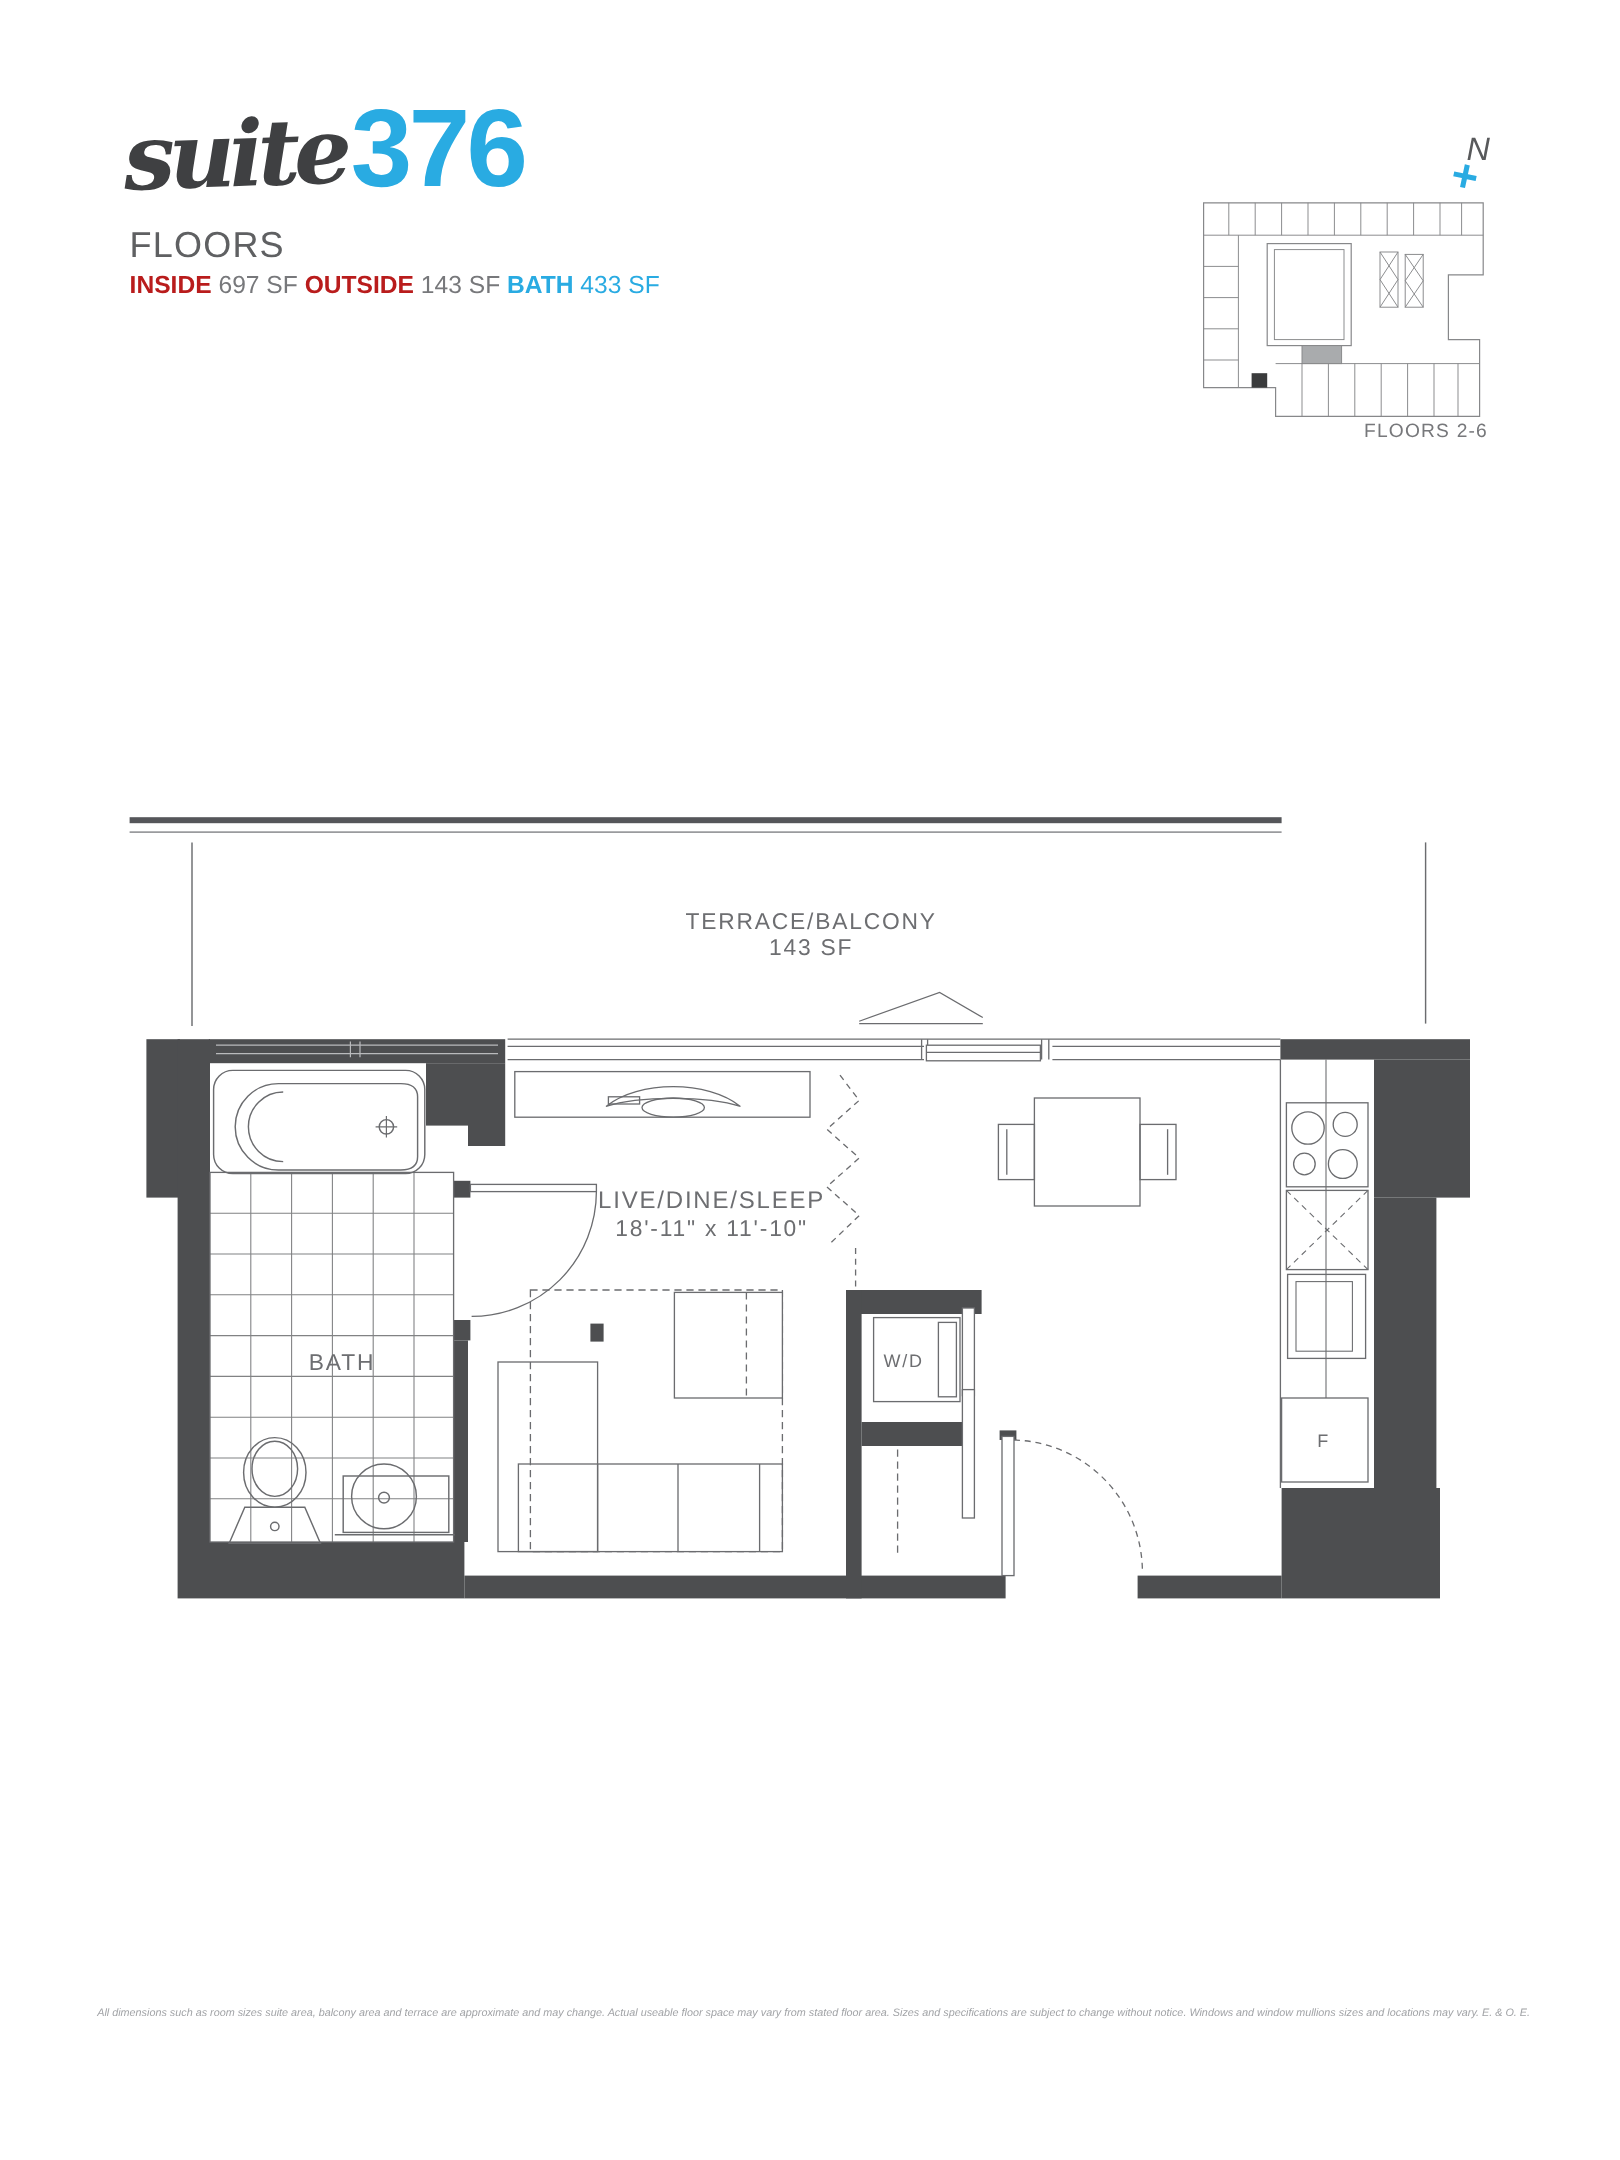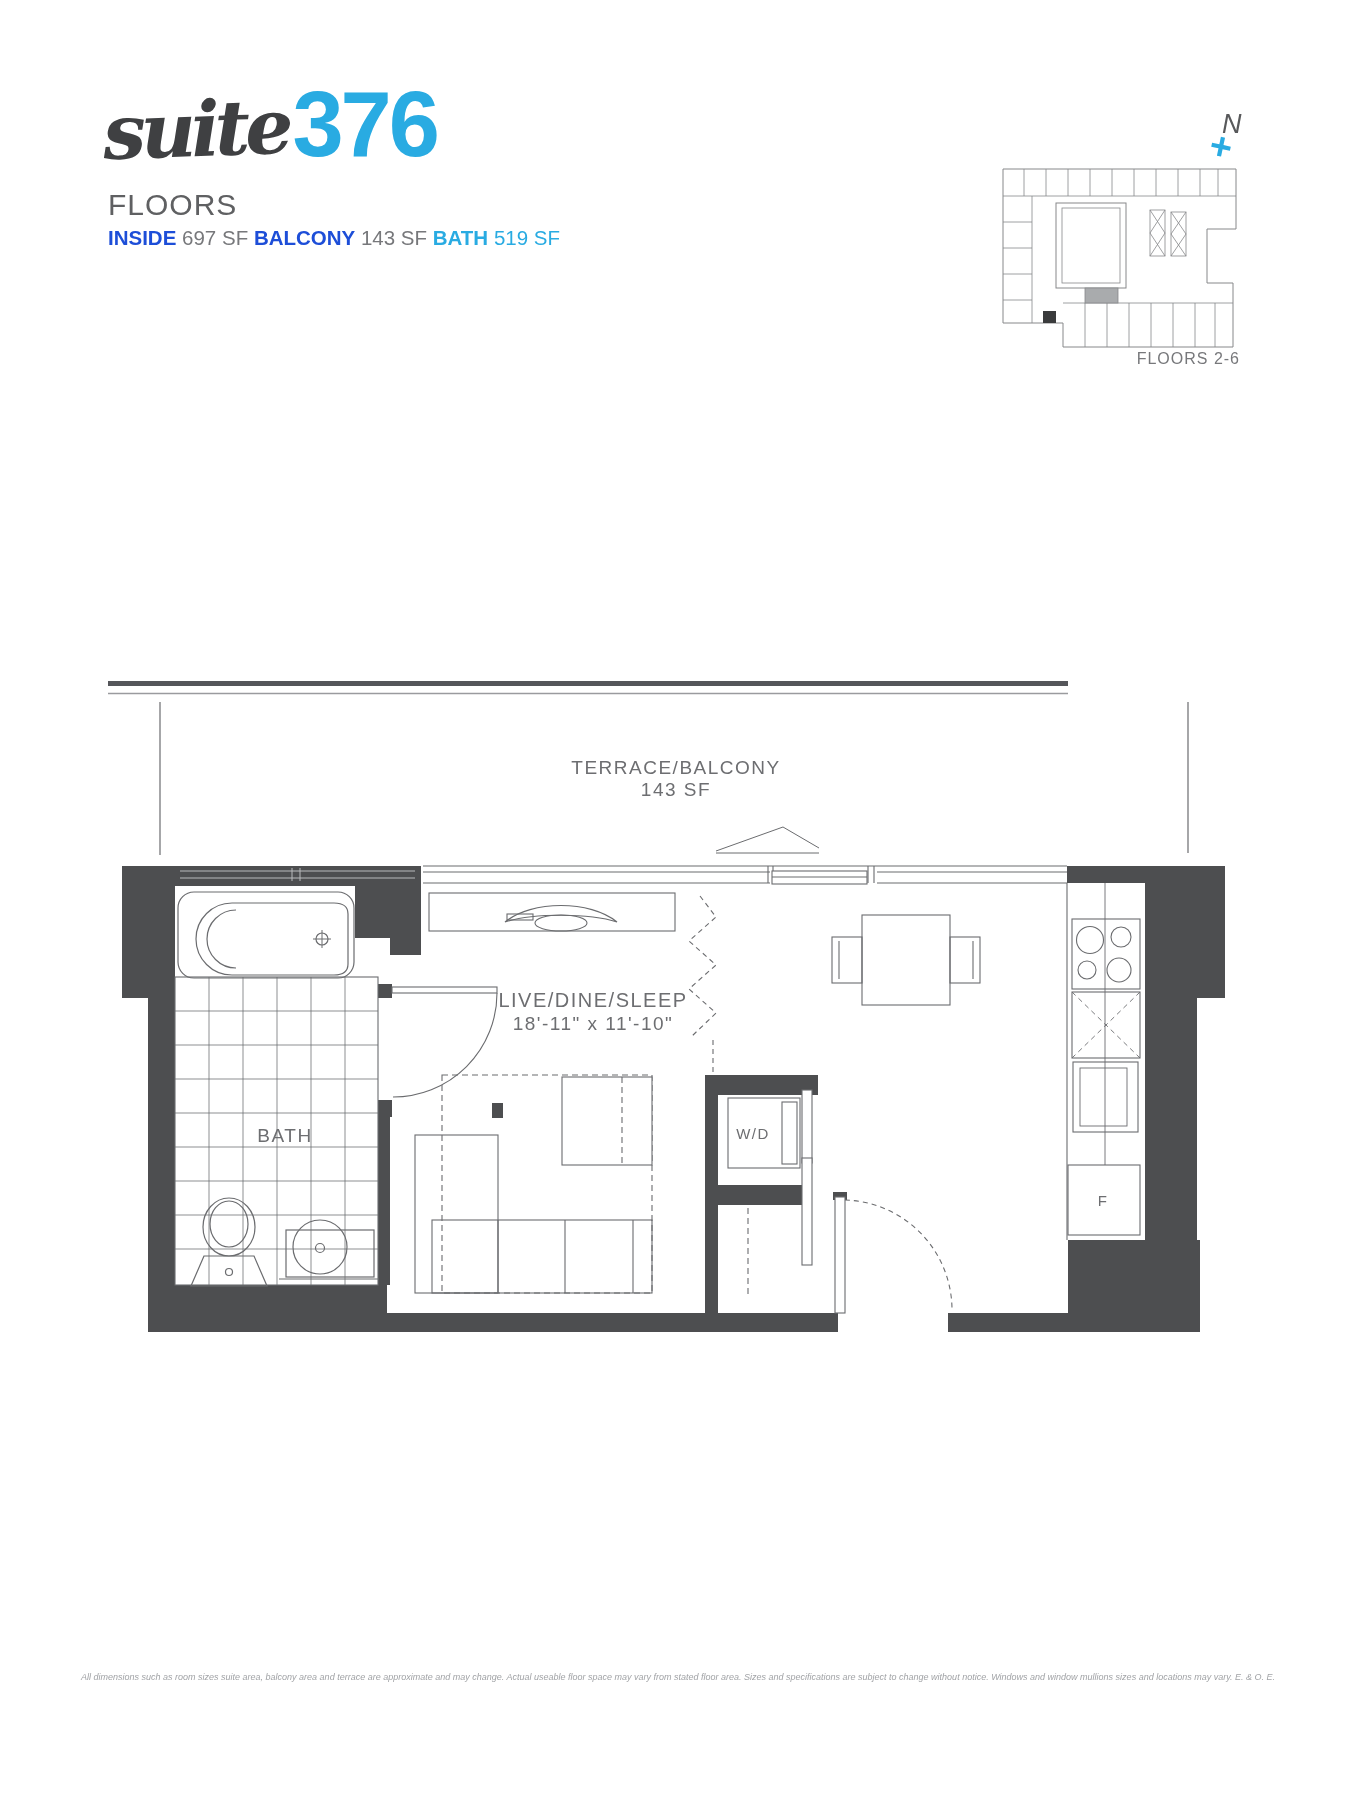--- a/index.html
+++ b/index.html
@@ -6,21 +6,21 @@
   #page{position:relative;width:1350px;height:1800px;background:#ffffff;overflow:hidden;
         font-family:"Liberation Sans",sans-serif;}
   
   #logo{position:absolute;left:103px;top:78px;display:flex;align-items:baseline;}
   #logo .script{font-family:"DejaVu Serif",serif;font-style:italic;font-weight:bold;
       font-size:76px;color:#3f4042;letter-spacing:-5px;transform:rotate(-2deg);display:inline-block;}
   #logo .num{font-family:"Liberation Sans",sans-serif;font-weight:bold;font-size:92px;
       color:#29abe2;letter-spacing:-3px;margin-left:4px;line-height:1;}
   #suite-type{position:absolute;left:108px;top:188px;font-size:30px;color:#5f6062;letter-spacing:1px;}
   #stats{position:absolute;left:108px;top:226px;font-size:20.5px;color:#77787b;white-space:nowrap;}
-  #stats b{color:#1d4ed8;font-weight:bold;}
+  #stats b{color:#b91c1c;font-weight:bold;}
   #stats .tot{color:#29abe2;font-weight:bold;}
   #stats .totv{color:#29abe2;}
   #disclaimer{position:absolute;left:81px;top:1672px;font-size:9px;color:#a1a3a6;
       white-space:nowrap;letter-spacing:0px;font-style:italic;}
   svg text{font-family:"Liberation Sans",sans-serif;}
   .lbl{fill:#6d6e71;letter-spacing:1.5px;}
 </style>
 </head>
 <body>
 
@@ -28,24 +28,24 @@
 
   
   <div id="logo">
     <span class="script">suite</span>
     <span class="num">376</span>
   </div>
   <div id="suite-type">FLOORS</div>
   <div id="stats">
     <b>INSIDE</b>
     <span>697 SF</span>
-    <b>BALCONY</b>
+    <b>OUTSIDE</b>
     <span>143 SF</span>
     <span class="tot">BATH</span>
-    <span class="totv">519 SF</span>
+    <span class="totv">433 SF</span>
   </div>
 
   
   <svg width="1350" height="1800" viewBox="0 0 1350 1800">
 
     <g stroke="#87888a" fill="none" stroke-width="1">
       <path d="M1003,169 H1236 V229 H1207 V283 H1233 V347 H1063 V323 H1003 Z"></path>
       <path stroke-width="0.8" d="
         M1003,196 H1236
         M1032,196 V323

